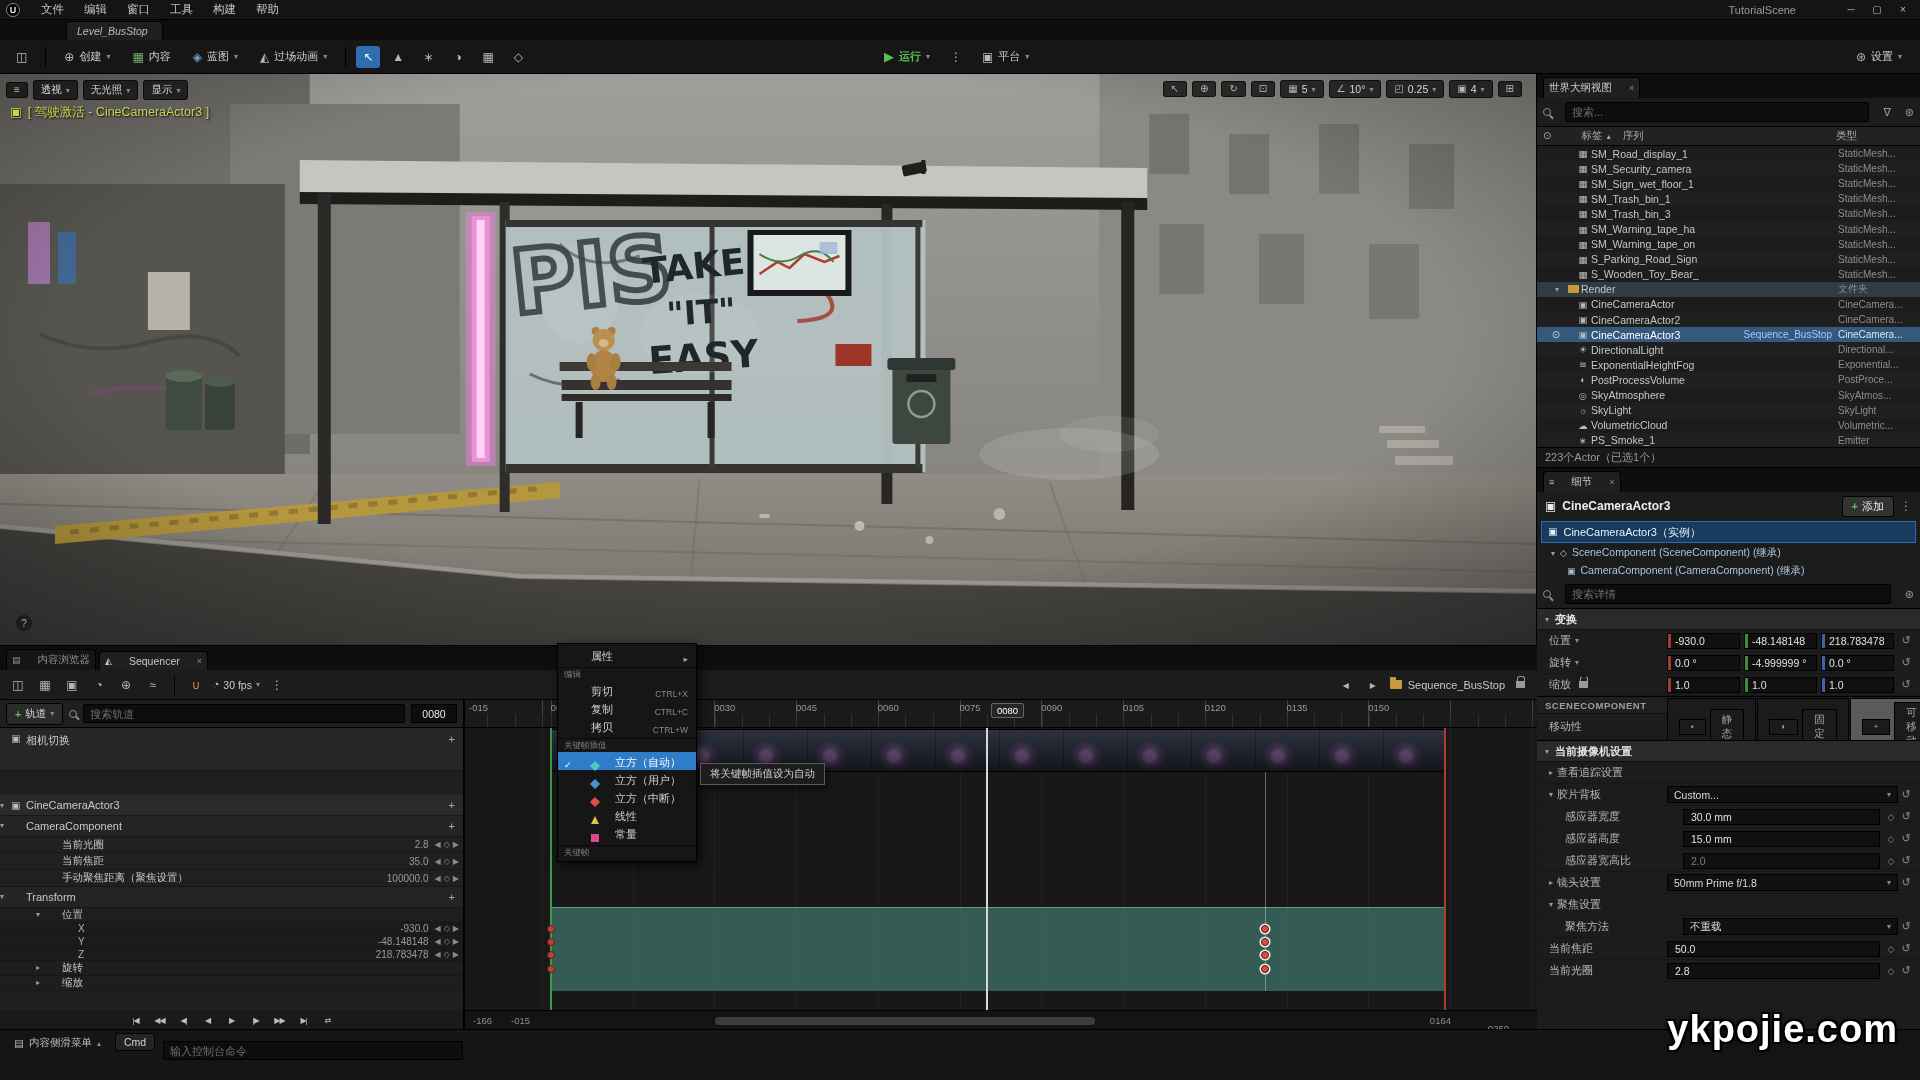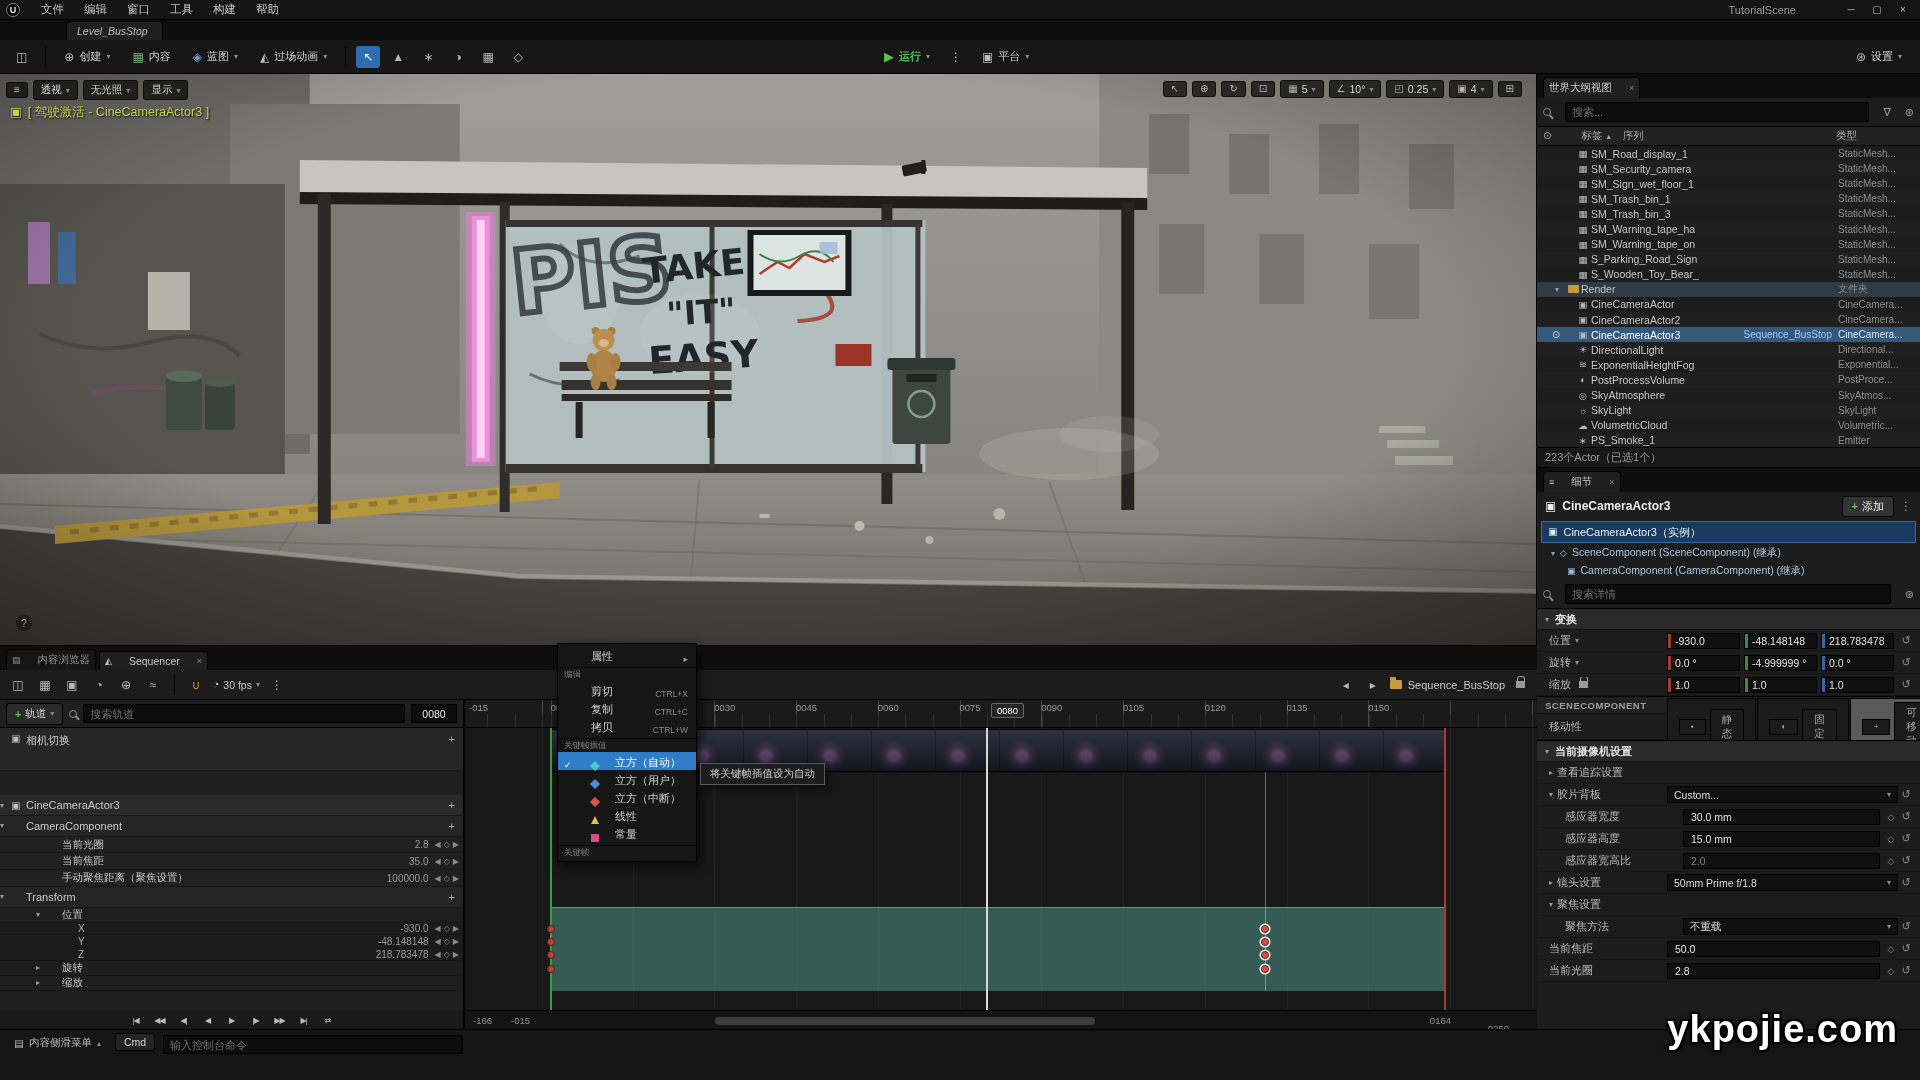--- a/index.html
+++ b/index.html
@@ -171,21 +171,21 @@
   .kf.sel{background:#cf5245;box-shadow:0 0 0 1.6px #e8e8e8}
   #rangebar{position:absolute;left:0;top:310px;width:1072px;height:20px;background:#141414;border-top:1px solid #000;font-size:9.5px;color:#8f8f8f}
   #rangebar .thumb{position:absolute;left:250px;top:6px;width:380px;height:8px;background:#3c3c3c;border-radius:4px}
   .rb-l1{position:absolute;left:8px;top:4px}.rb-l2{position:absolute;left:46px;top:4px}
   .rb-r1{position:absolute;right:86px;top:4px}.rb-r2{position:absolute;right:28px;top:12px}
 
   
   #statusbar{left:0;top:1029px;width:1920px;height:51px;background:#151515;border-top:1px solid #000;display:flex;align-items:flex-start;padding:3px 8px;gap:8px}
   .sb-item{display:flex;align-items:center;gap:5px;font-size:10.5px;color:#b9b9b9;padding:3px 6px}
   .cmd-chip{background:#242424;border:1px solid #000;border-radius:3px;padding:2px 8px;font-size:10.5px;color:#cfcfcf}
-  #console-input{width:300px;height:19px;margin-top:2px}
+  #console-input{width:300px;height:19px;margin-top:8px}
   .watermark{position:absolute;right:22px;top:1008px;font-size:38px;font-weight:bold;color:#fff;letter-spacing:1px;z-index:80;
     text-shadow:2px 2px 0 #000,-2px -2px 0 #000,2px -2px 0 #000,-2px 2px 0 #000,0 0 6px rgba(0,0,0,.8)}
 
   
   #ctxmenu{position:absolute;left:557px;top:643px;width:140px;background:#161616;border:1px solid #000;box-shadow:3px 4px 10px rgba(0,0,0,.7);z-index:100;padding:2px 0;font-size:11px}
   .ctx-item{height:18px;display:flex;align-items:flex-end;padding:0 8px 0 6px;color:#cfcfcf;gap:16px}
   .ctx-item[data-selected="true"]{background:#2f7cc8;color:#fff}
   .ctx-sec{height:14px;display:flex;align-items:center;padding:0 6px;font-size:8.5px;color:#7c7c7c;border-top:1px solid #0a0a0a;margin-top:3px}
   .ctx-label{flex:1;white-space:nowrap;overflow:hidden}
   .ctx-sc{font-size:8.5px;color:#8a8a8a}

